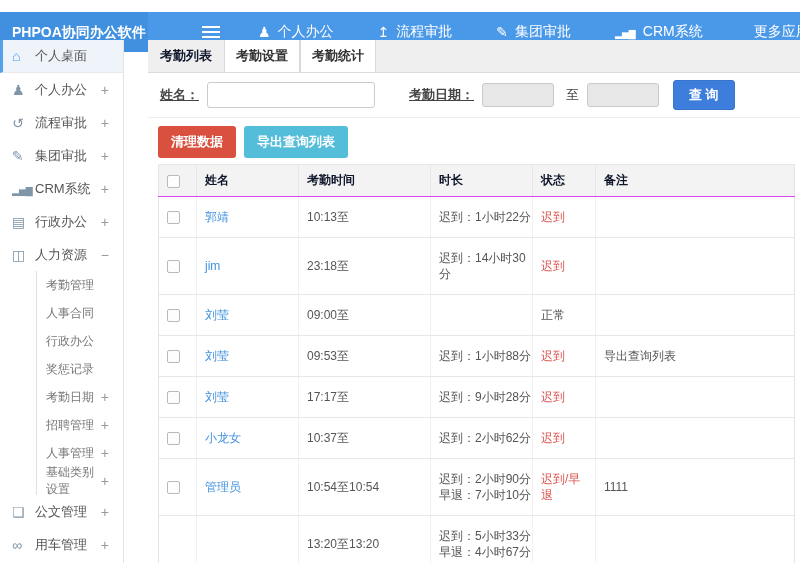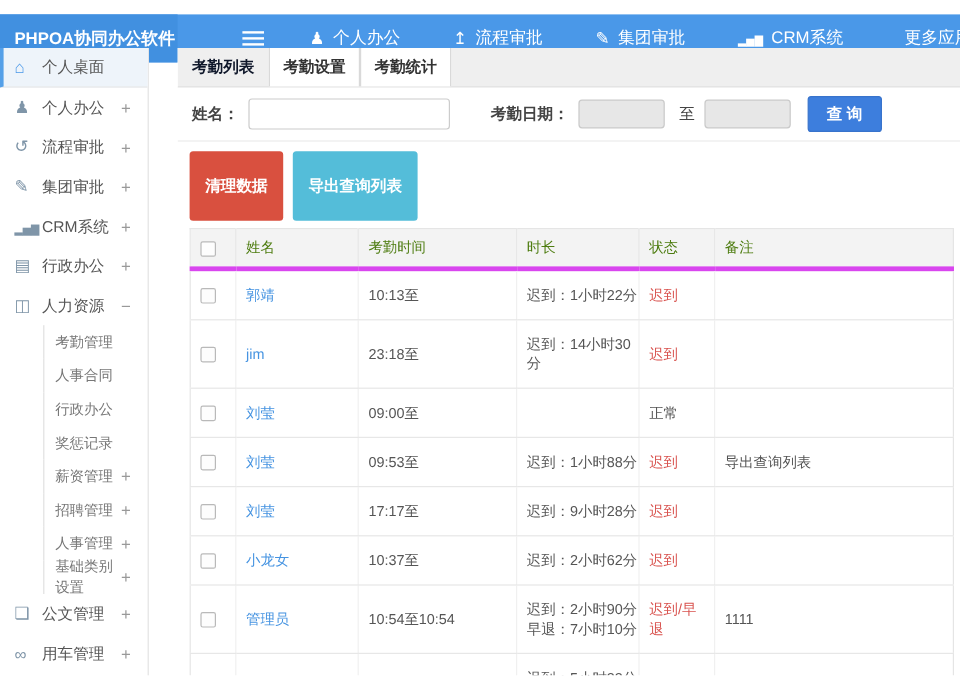--- a/index.html
+++ b/index.html
@@ -50,41 +50,41 @@
   
   .main { position:absolute; top:40px; left:148px; right:0; bottom:0; background:#fff; overflow:hidden; }
   .tabbar { height:33px; background:#efefef; border-bottom:1px solid #dcdcdc; display:flex; }
   .tab { width:76px; text-align:center; line-height:32px; font-size:13px; font-weight:bold;
     color:#333; cursor:pointer; }
   .tab:not(.active) { background:#fff; border-left:1px solid #d9d9d9; border-right:1px solid #d9d9d9; }
   .tab.active { color:#0f172a; background:transparent; }
 
   .search-panel { height:45px; display:flex; align-items:center; padding:0 12px;
     border-bottom:1px solid #ececec; background:#fff; }
-  .flabel { font-size:13px; font-weight:bold; color:#444; white-space:nowrap; }
+  .flabel { font-size:13px; font-weight:bold; color:#444; white-space:nowrap;text-decoration:underline; }
   .inp-name { width:168px; height:26px; border:1px solid #ccc; border-radius:3px;
     margin-left:8px; padding:0 6px; font-size:12px; }
   .lbl-date { margin-left:34px; }
   .inp-date { width:72px; height:24px; background:#e7e7e7; border:1px solid #c9c9c9;
     border-radius:3px; margin-left:8px; padding:0 5px; font-size:12px; }
   .to-label { margin-left:12px; font-size:13px; color:#444; }
   .btn-query { margin-left:14px; background:#3d7edd; border:1px solid #3873cc; color:#fff;
     font-size:13px; font-weight:bold; padding:5px 15px; border-radius:3px; cursor:pointer; }
 
   .actions { padding:8px 0 6px 10px; display:flex; gap:8px; }
   .btn { border:none; border-radius:3px; color:#fff; font-size:13px; font-weight:bold;
-    padding:20px 13px; cursor:pointer; white-space:nowrap; }
+    padding:7px 13px; cursor:pointer; white-space:nowrap; }
   .btn-red  { background:#d9503f; }
   .btn-teal { background:#54bdd9; }
 
   
   table { table-layout:fixed; width:calc(100% - 15px); margin-left:10px; border-collapse:collapse;
     border:1px solid #e5e5e5; }
-  th { background:#f3f3f3; font-weight:normal; color:#4d7c0f; text-align:left; font-size:12px;
-    padding:7px 8px; border-bottom:4px solid #d946ef; border-right:1px solid #e7e7e7; }
+  th { background:#f3f3f3; font-weight:bold; color:#0f172a; text-align:left; font-size:12px;
+    padding:7px 8px; border-bottom:1px solid #d946ef; border-right:1px solid #e7e7e7; }
   td { font-size:12px; color:#555; padding:12px 8px; line-height:16px;
     border-bottom:1px solid #e7e7e7; border-right:1px solid #f0f0f0; vertical-align:middle; }
   th:last-child, td:last-child { border-right:none; }
   .c-dur { white-space:pre; overflow:hidden; }
   .namelink { color:#4593e1; text-decoration:none; cursor:pointer; }
   .red { color:#d9534f; }
   .ok  { color:#555; }
   .cb { display:inline-block; width:13px; height:13px; border:1px solid #b9b9b9;
     background:#fdfdfd; border-radius:2px; vertical-align:middle; cursor:pointer; }
 </style>
@@ -195,21 +195,21 @@
   </div>
 
   <div class="side-item sub" data-name="sidebar-item">
 
     <span class="lbl" data-name="sidebar-item-label">奖惩记录</span>
     <span class="tg" data-name="expand-toggle"></span>
   </div>
 
   <div class="side-item sub" data-name="sidebar-item">
 
-    <span class="lbl" data-name="sidebar-item-label">薪资管理</span>
+    <span class="lbl" data-name="sidebar-item-label">考勤日期</span>
     <span class="tg" data-name="expand-toggle">+</span>
   </div>
 
   <div class="side-item sub" data-name="sidebar-item">
 
     <span class="lbl" data-name="sidebar-item-label">招聘管理</span>
     <span class="tg" data-name="expand-toggle">+</span>
   </div>
 
   <div class="side-item sub" data-name="sidebar-item">

